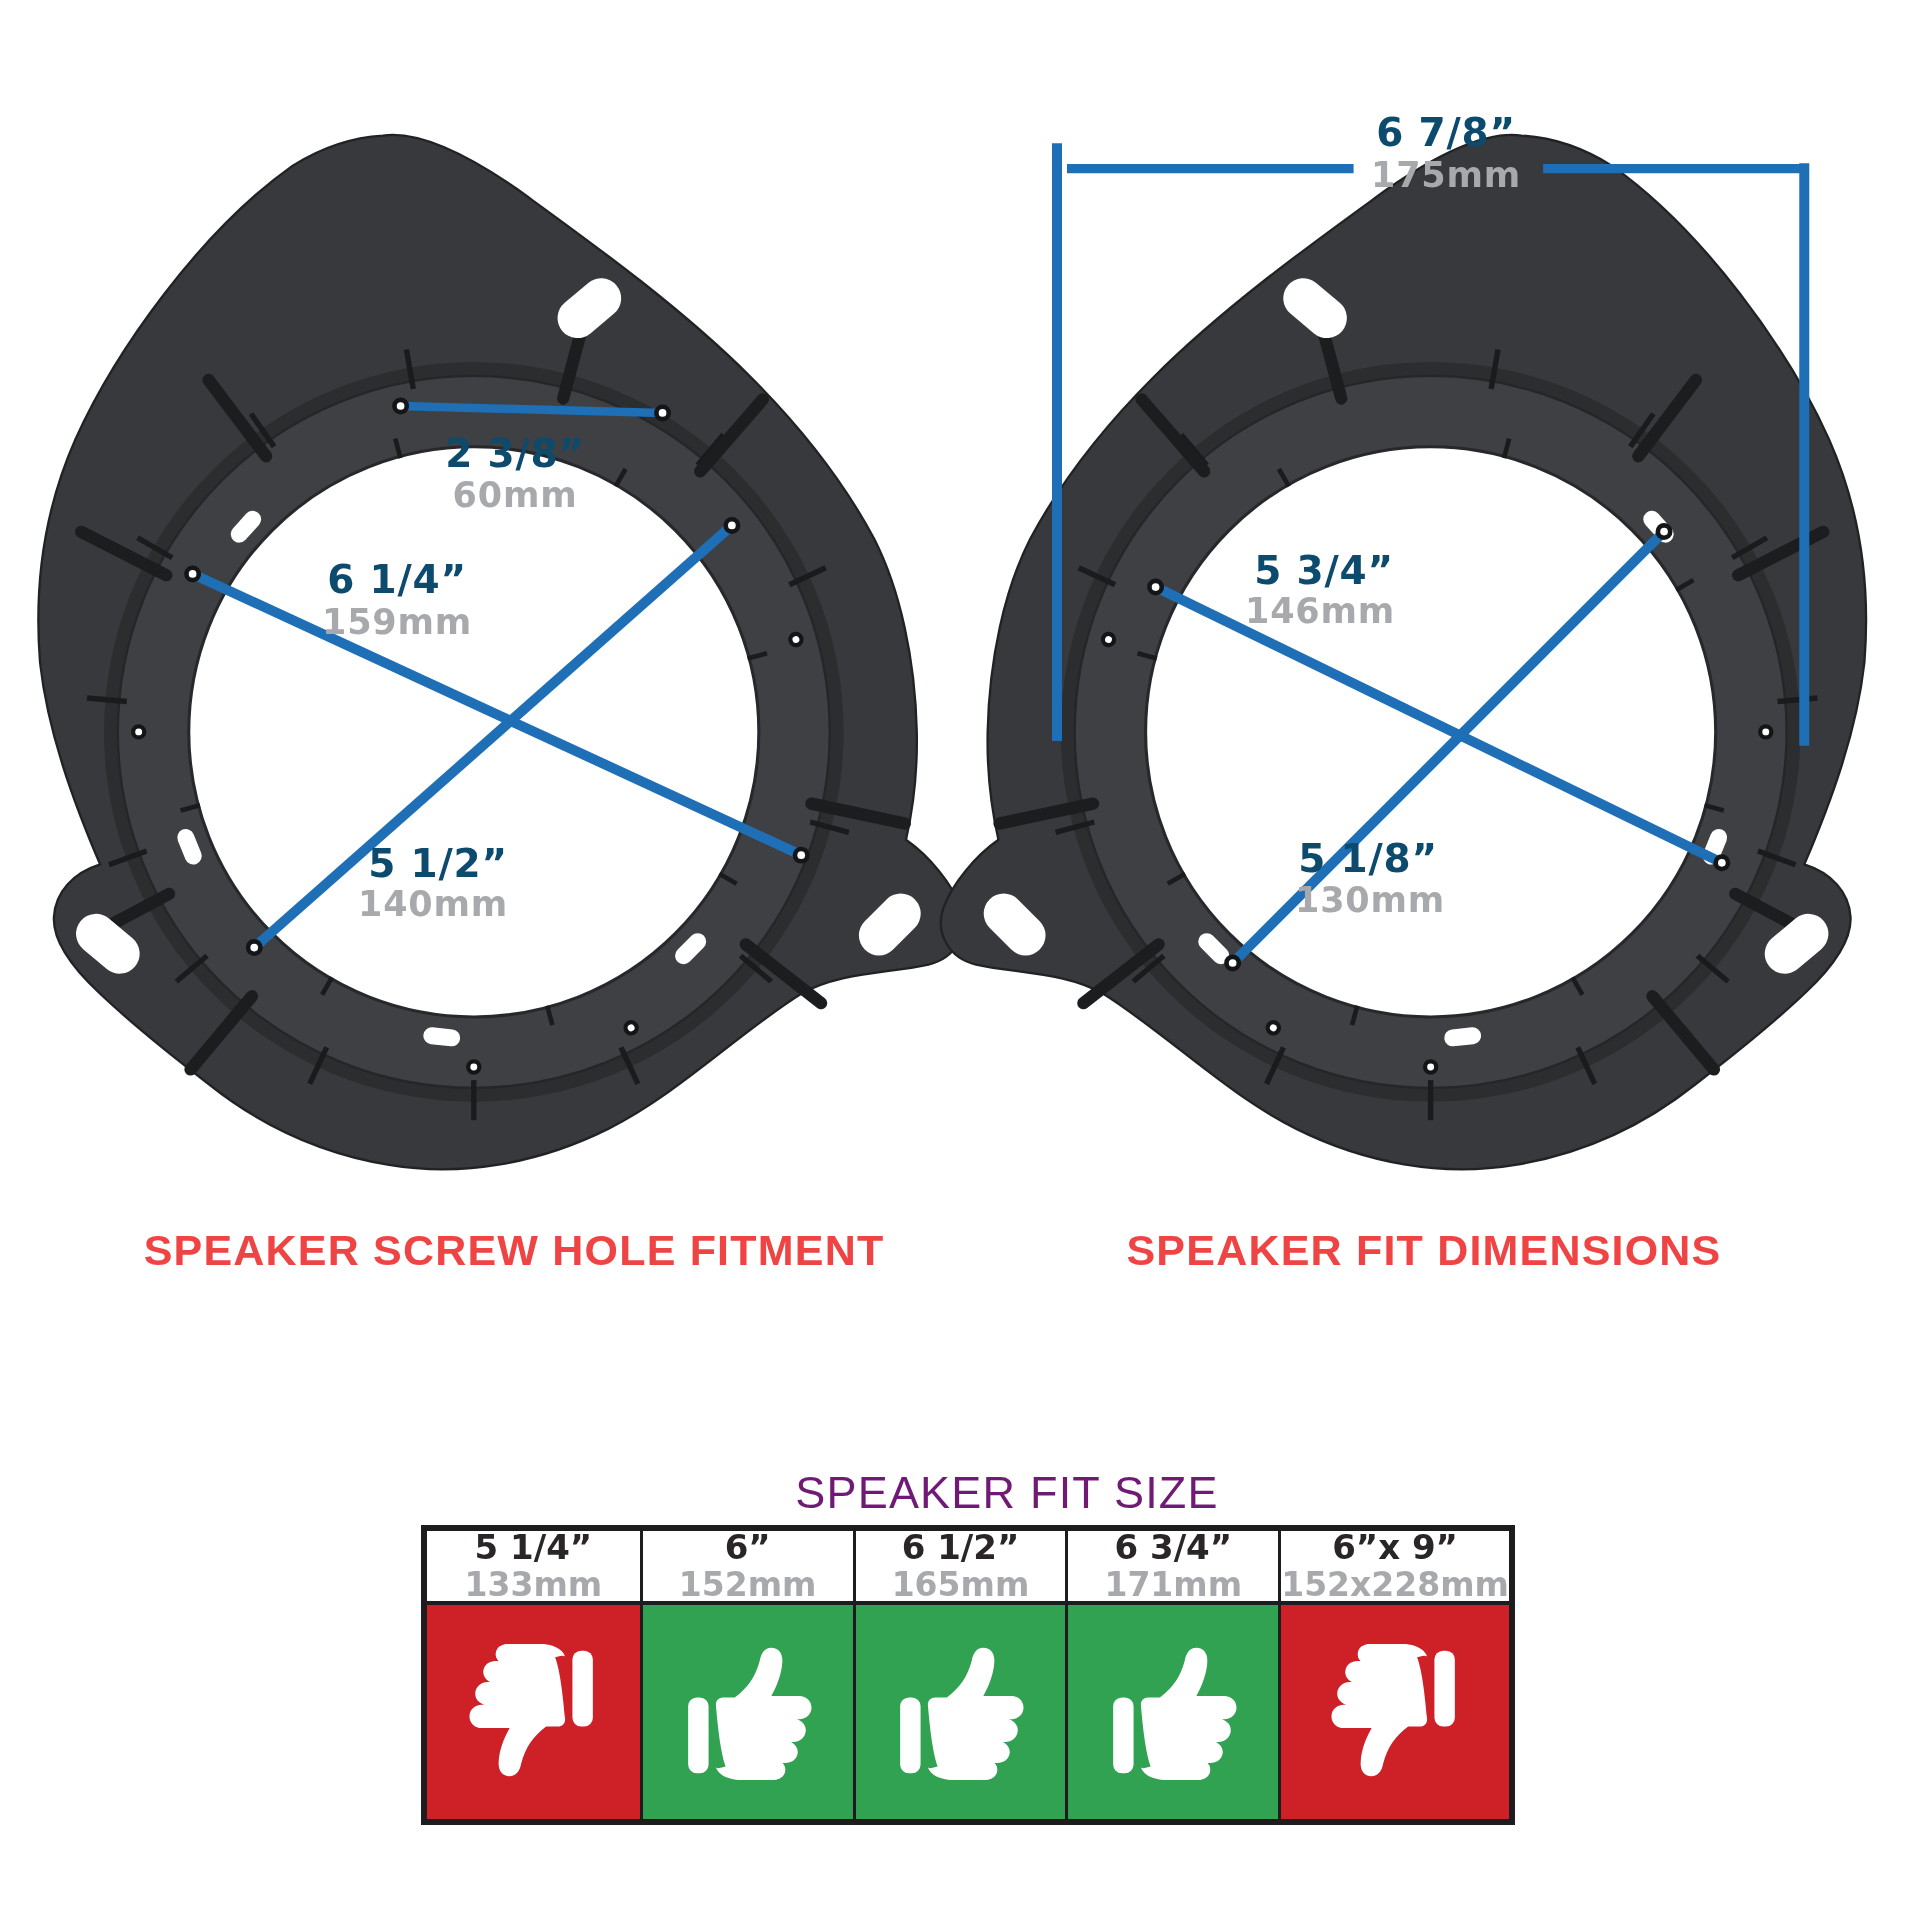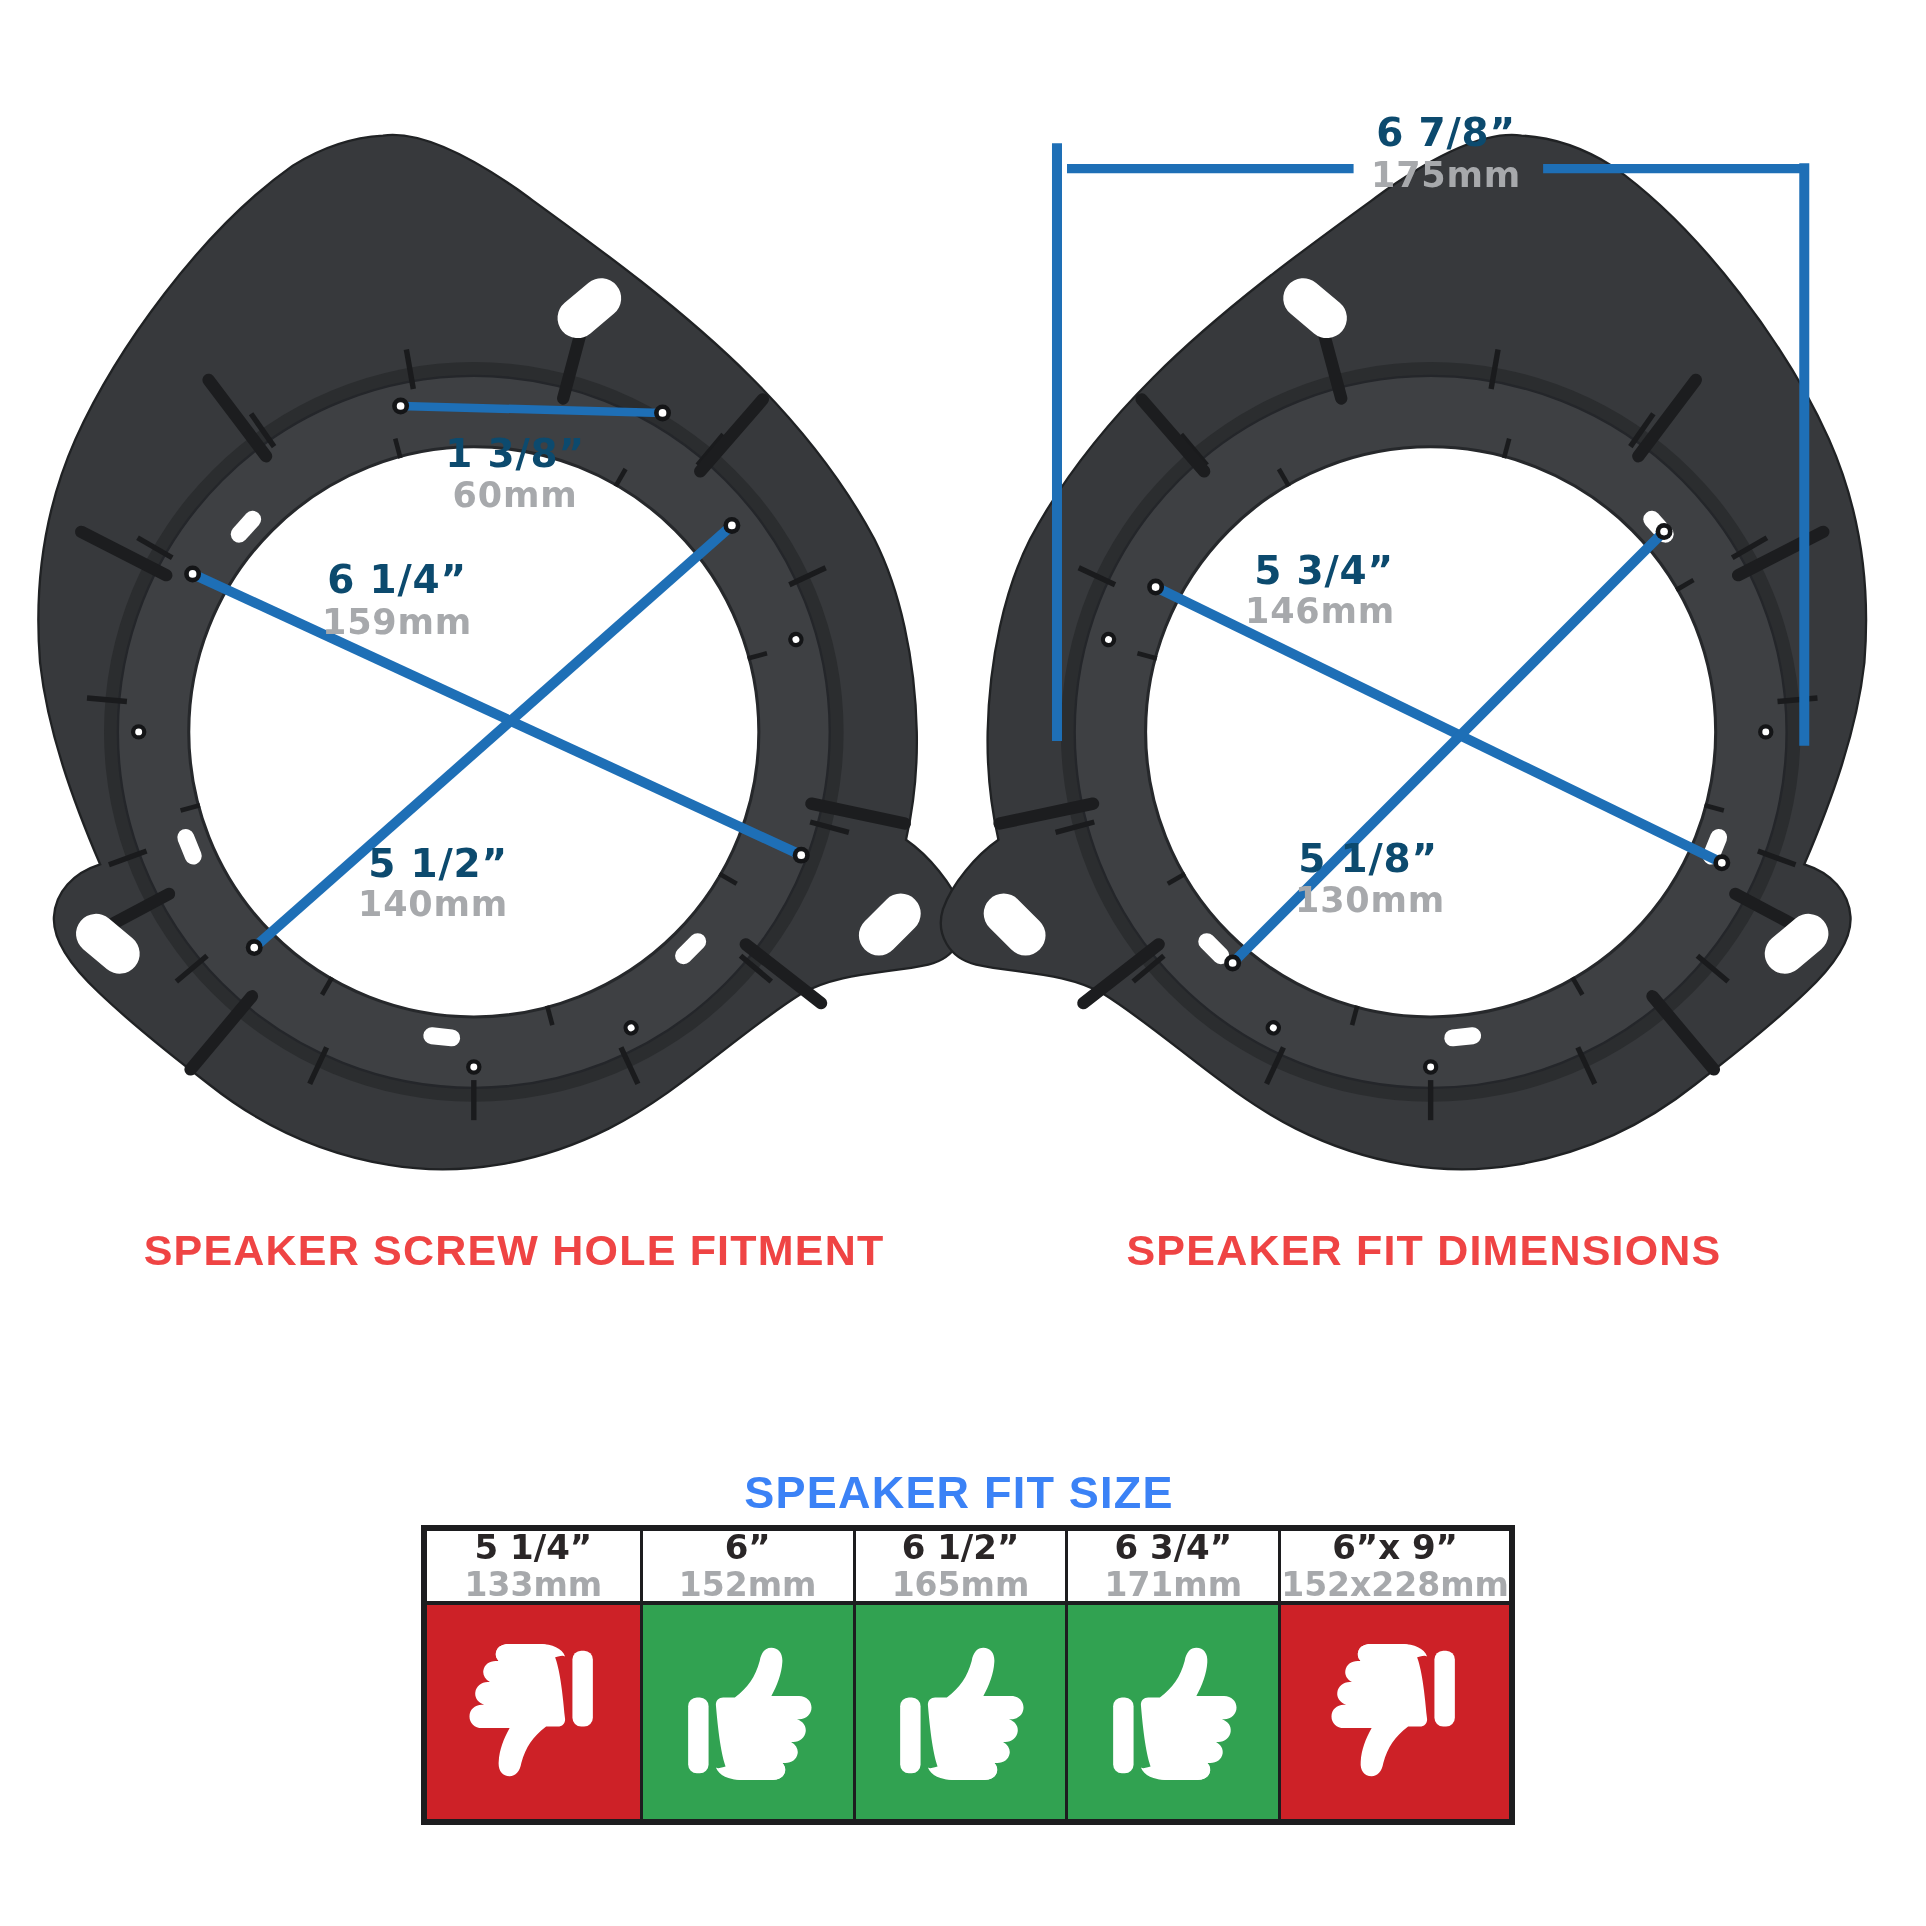--- a/index.html
+++ b/index.html
@@ -5,21 +5,21 @@
   html,body{margin:0;padding:0;background:#ffffff;}
   body{width:1926px;height:1926px;position:relative;font-family:"Liberation Sans",sans-serif;overflow:hidden;}
   #scene{position:absolute;left:0;top:0;width:1926px;height:1926px;}
   .lbl{position:absolute;transform:translate(-50%,-50%);white-space:nowrap;text-align:center;
        font-family:"DejaVu Sans","Liberation Sans",sans-serif;font-weight:bold;}
   .inch{font-size:39px;color:#0c4a6e;letter-spacing:0.8px;}
   .mm{font-size:35px;color:#a7a9ac;letter-spacing:0.8px;}
   .caption{position:absolute;transform:translate(-50%,-50%);white-space:nowrap;
        font-family:"Liberation Sans",sans-serif;font-weight:bold;font-size:43px;color:#ef4444;letter-spacing:1.2px;}
   .table-title{position:absolute;transform:translate(-50%,-50%);white-space:nowrap;
-       font-family:"Liberation Sans",sans-serif;font-weight:bold;font-size:45px;color:#3b82f6;letter-spacing:1.2px;}
+       font-family:"Liberation Sans",sans-serif;font-weight:normal;font-size:45px;color:#701a75;letter-spacing:1.2px;margin-left:48px;}
   .fit-table{position:absolute;left:421px;top:1525px;width:1094px;box-sizing:border-box;
        border:6.2px solid #1d1d1f;display:grid;grid-template-columns:repeat(5,1fr);background:#1d1d1f;grid-gap:0;}
   .fit-cell{background:#ffffff;box-sizing:border-box;display:flex;flex-direction:column;align-items:center;justify-content:center;}
   .fit-head{height:74px;border-bottom:4.6px solid #1d1d1f;}
   .fit-head .h-in{font-family:"DejaVu Sans","Liberation Sans",sans-serif;font-weight:bold;font-size:34px;color:#2a2627;line-height:1.15;}
   .fit-head .h-mm{font-family:"DejaVu Sans","Liberation Sans",sans-serif;font-weight:bold;font-size:33px;color:#a7a9ac;line-height:1.1;}
   .col-sep{border-left:3.9px solid #1d1d1f;}
   .fit-icon{height:214px;}
   .fit-icon.ok{background:#31a251;}
   .fit-icon.no{background:#cd2127;}
@@ -202,21 +202,21 @@
         <circle cx="2160" cy="690" r="11" fill="#141517"></circle>
         <circle cx="2160" cy="690" r="5" fill="#ffffff"></circle>
       </g>
     <g>
         <circle cx="1600" cy="1250" r="11" fill="#141517"></circle>
         <circle cx="1600" cy="1250" r="5" fill="#ffffff"></circle>
       </g>
   </g>
 </svg>
 
-<div class="lbl inch" style="left:515px;top:453px">1 3/8”</div>
+<div class="lbl inch" style="left:515px;top:453px">2 3/8”</div>
 <div class="lbl mm" style="left:515px;top:495px">60mm</div>
 <div class="lbl inch" style="left:397px;top:579px">6 1/4”</div>
 <div class="lbl mm" style="left:397px;top:622px">159mm</div>
 <div class="lbl inch" style="left:438px;top:863px">5 1/2”</div>
 <div class="lbl mm" style="left:433px;top:904px">140mm</div>
 
 <div class="lbl inch" style="left:1446px;top:132px">6 7/8”</div>
 <div class="lbl mm" style="left:1446px;top:175px">175mm</div>
 <div class="lbl inch" style="left:1324px;top:570px">5 3/4”</div>
 <div class="lbl mm" style="left:1320px;top:611px">146mm</div>

